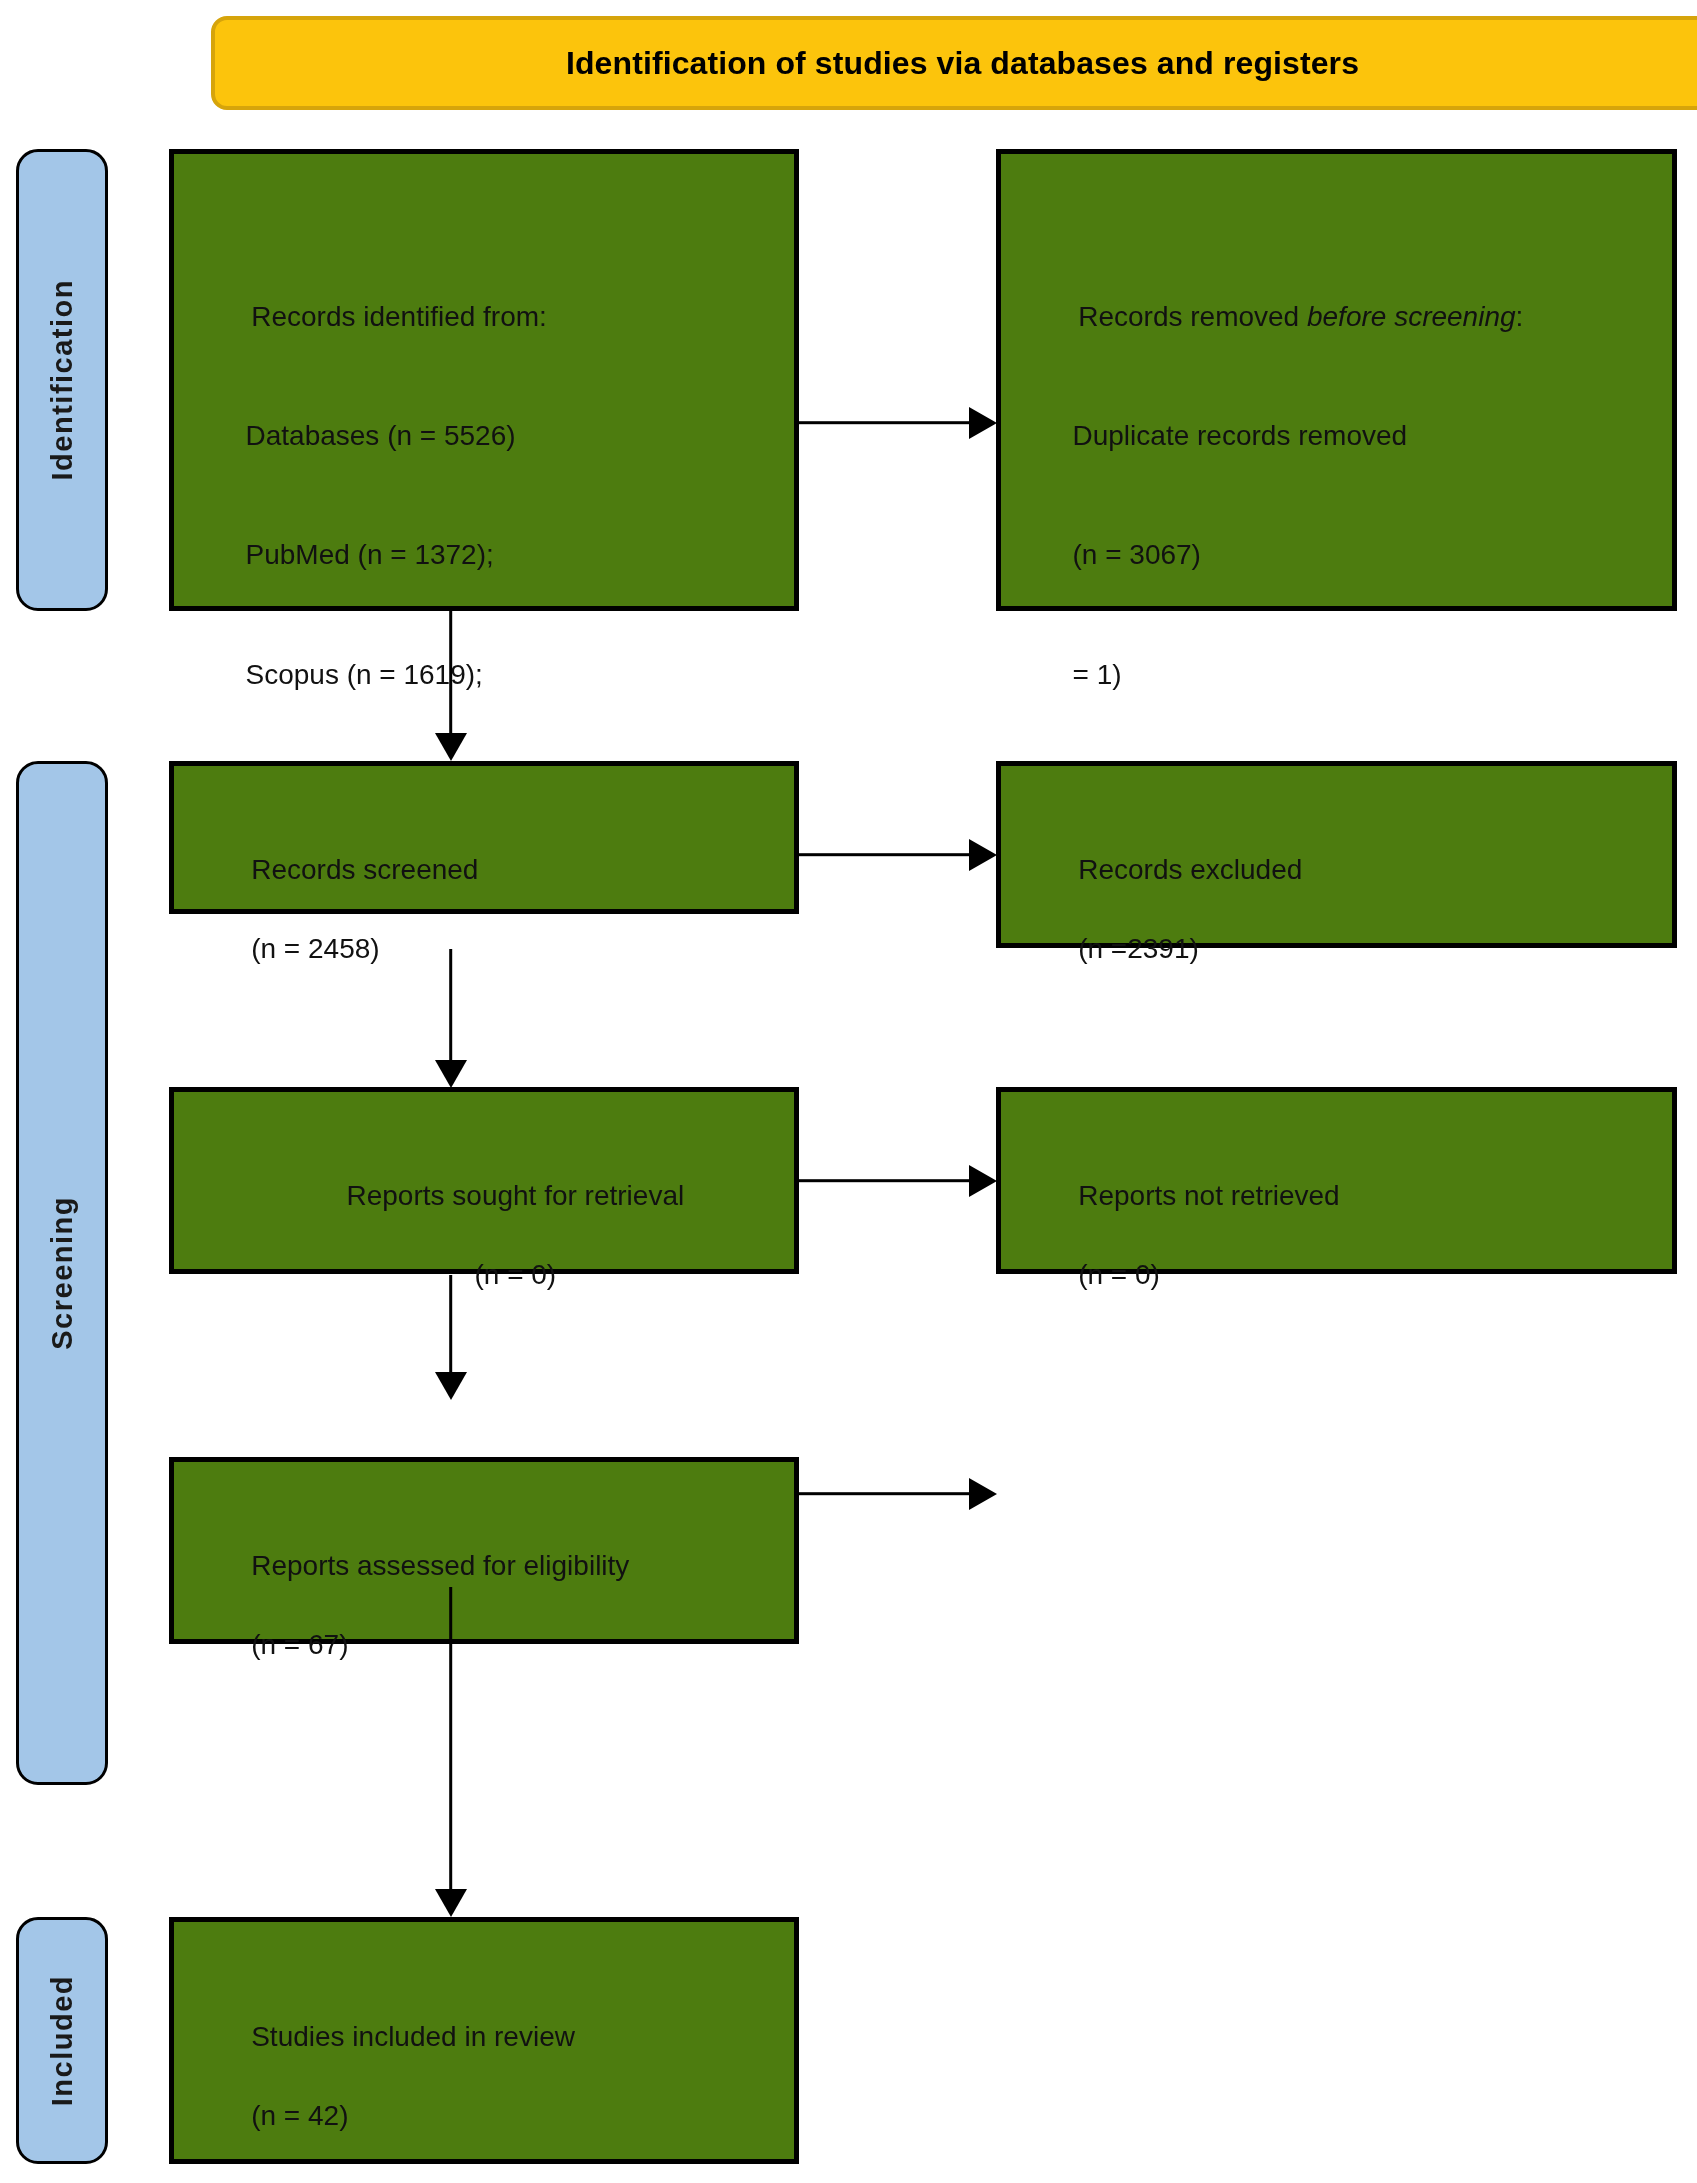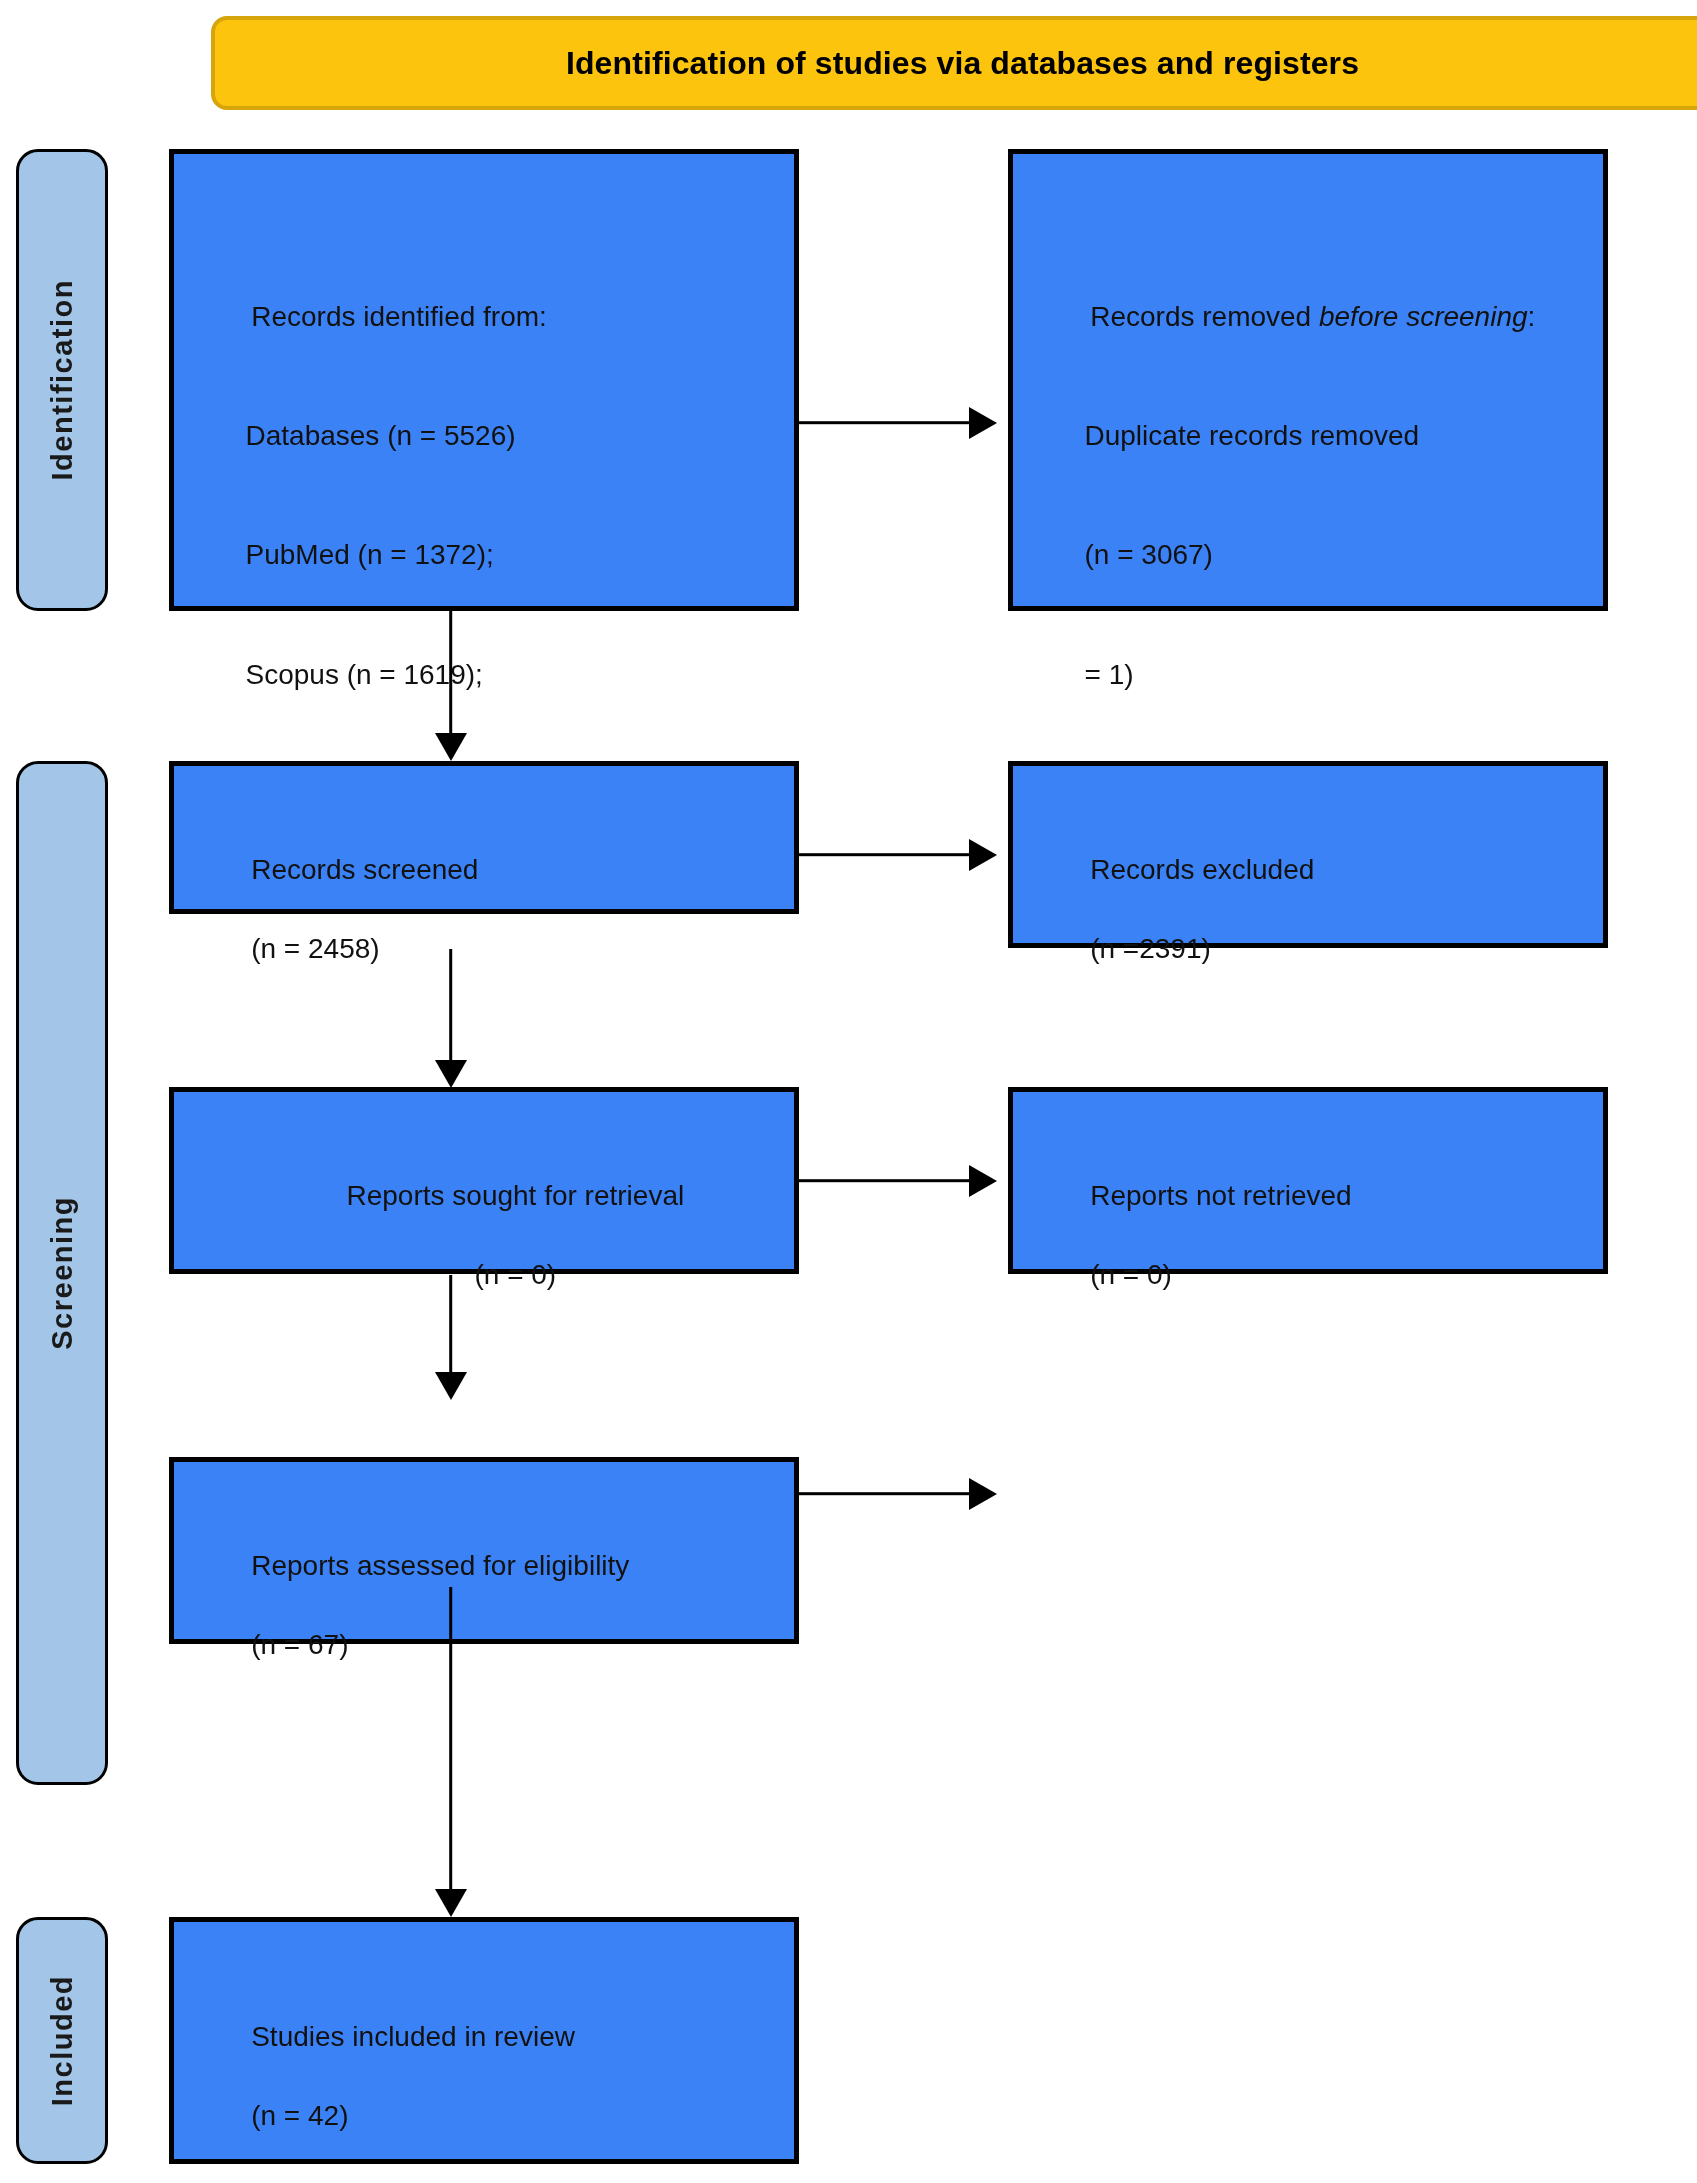--- a/index.html
+++ b/index.html
@@ -65,39 +65,39 @@
     letter-spacing: 1.5px;
     white-space: nowrap;
   }
   #pill-identification { top: 149px;  height: 462px; }
   #pill-screening     { top: 761px; height: 1024px; }
   #pill-included      { top: 1917px; height: 247px; }
 
   
   .box {
     position: absolute;
-    background: #3b82f6;
+    background: #4d7c0f;
     border: 5.1px solid #000000;
     box-sizing: border-box;
     padding: 0;
   }
   .box-text {
     position: absolute;
     left: 30.5px;
     right: 14.5px;
     font-size: 28px;
     color: #111111;
     line-height: 1.42;
     white-space: pre-wrap;
   }
   .box-text em { font-style: italic; }
 
   
   .col-left  { left: 169px;  width: 630px; }
-  .col-right { left: 996px; width: 600px; margin-left: 12px; }
+  .col-right { left: 996px; width: 681px; }
 
   
   #box-identified   { top: 149px;  height: 462px; }
   #box-removed      { top: 149px;  height: 462px; }
   #box-screened     { top: 761px; height: 153px; }
   #box-excluded     { top: 761px; height: 187px; }
   #box-sought       { top: 1087px; height: 187px; text-align: center; }
   #box-notretrieved { top: 1087px; height: 187px; }
   #box-assessed     { top: 1457px; height: 187px; }
   #box-repexcluded  { top: 1400px; height: 187px; }

